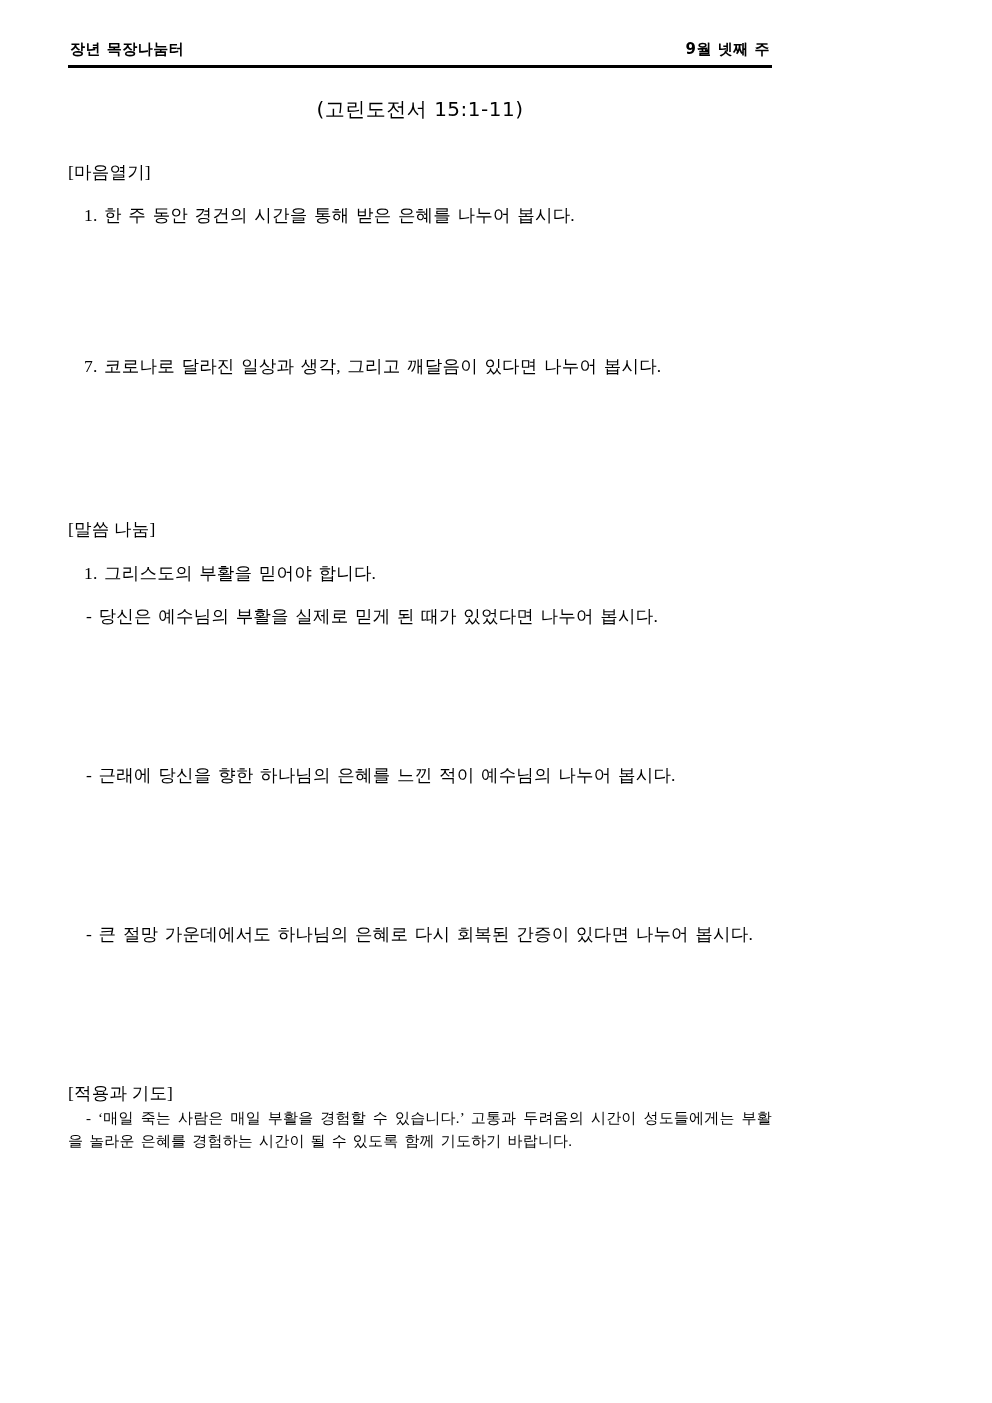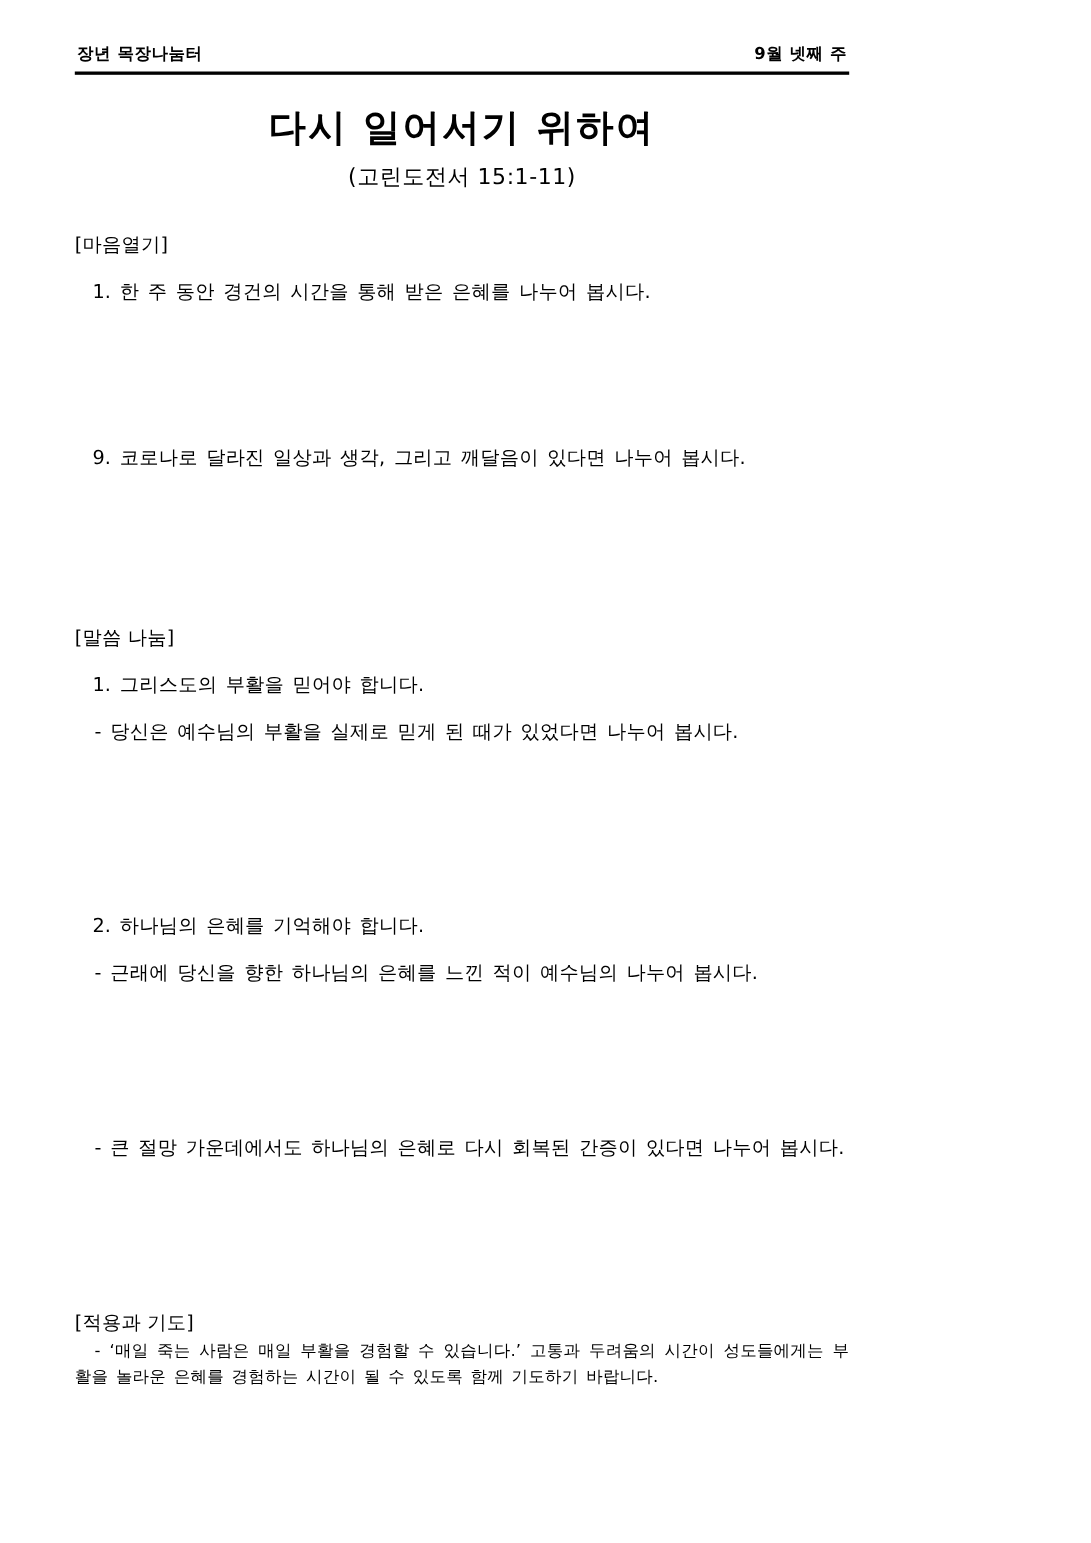--- a/index.html
+++ b/index.html
@@ -54,20 +54,21 @@
     font-weight: normal;
     letter-spacing: 0.5px;
     margin: 10px 0 0 0;
   }
   
   .content {
     margin-top: 36px;
     font-size: 17.5px;
     line-height: 1.55;
     letter-spacing: 0.2px;
+    font-family: Liberation Serif, serif;
   }
   .section { margin-bottom: 0; }
   .section-head {
     margin: 0;
     font-size: 17.5px;
     letter-spacing: 0.2px;
   }
   .item {
     margin: 16px;
     font-size: 17.5px;
@@ -98,42 +99,40 @@
 <body>
 
 <div class="page">
 
   <div class="header-row">
     <div class="header-left">장년 목장나눔터</div>
     <div class="header-right">9월 넷째 주</div>
   </div>
   <hr class="header-rule">
 
-  <h1 class="title">다시 일어서기 위하여</h1>
   <div class="subtitle">(고린도전서 15:1-11)</div>
 
   <div class="content">
 
     <div class="section">
       <p class="section-head">[마음열기]</p>
       <p class="item">1. 한 주 동안 경건의 시간을 통해 받은 은혜를 나누어 봅시다.</p>
       <div class="gap-md"></div>
-      <p class="item">9. 코로나로 달라진 일상과 생각, 그리고 깨달음이 있다면 나누어 봅시다.</p>
+      <p class="item">7. 코로나로 달라진 일상과 생각, 그리고 깨달음이 있다면 나누어 봅시다.</p>
     </div>
 
     <div class="gap-lg"></div>
 
     <div class="section">
       <p class="section-head">[말씀 나눔]</p>
       <p class="item">1. 그리스도의 부활을 믿어야 합니다.</p>
       <p class="sub-item">- 당신은 예수님의 부활을 실제로 믿게 된 때가 있었다면 나누어 봅시다.</p>
 
       <div class="gap-xl"></div>
 
-      <p class="item">2. 하나님의 은혜를 기억해야 합니다.</p>
       <p class="sub-item">- 근래에 당신을 향한 하나님의 은혜를 느낀 적이 예수님의 나누어 봅시다.</p>
 
       <div class="gap-xl"></div>
 
       <p class="sub-item">- 큰 절망 가운데에서도 하나님의 은혜로 다시 회복된 간증이 있다면 나누어 봅시다.</p>
     </div>
 
     <div class="gap-xl"></div>
 
     <div class="section">

